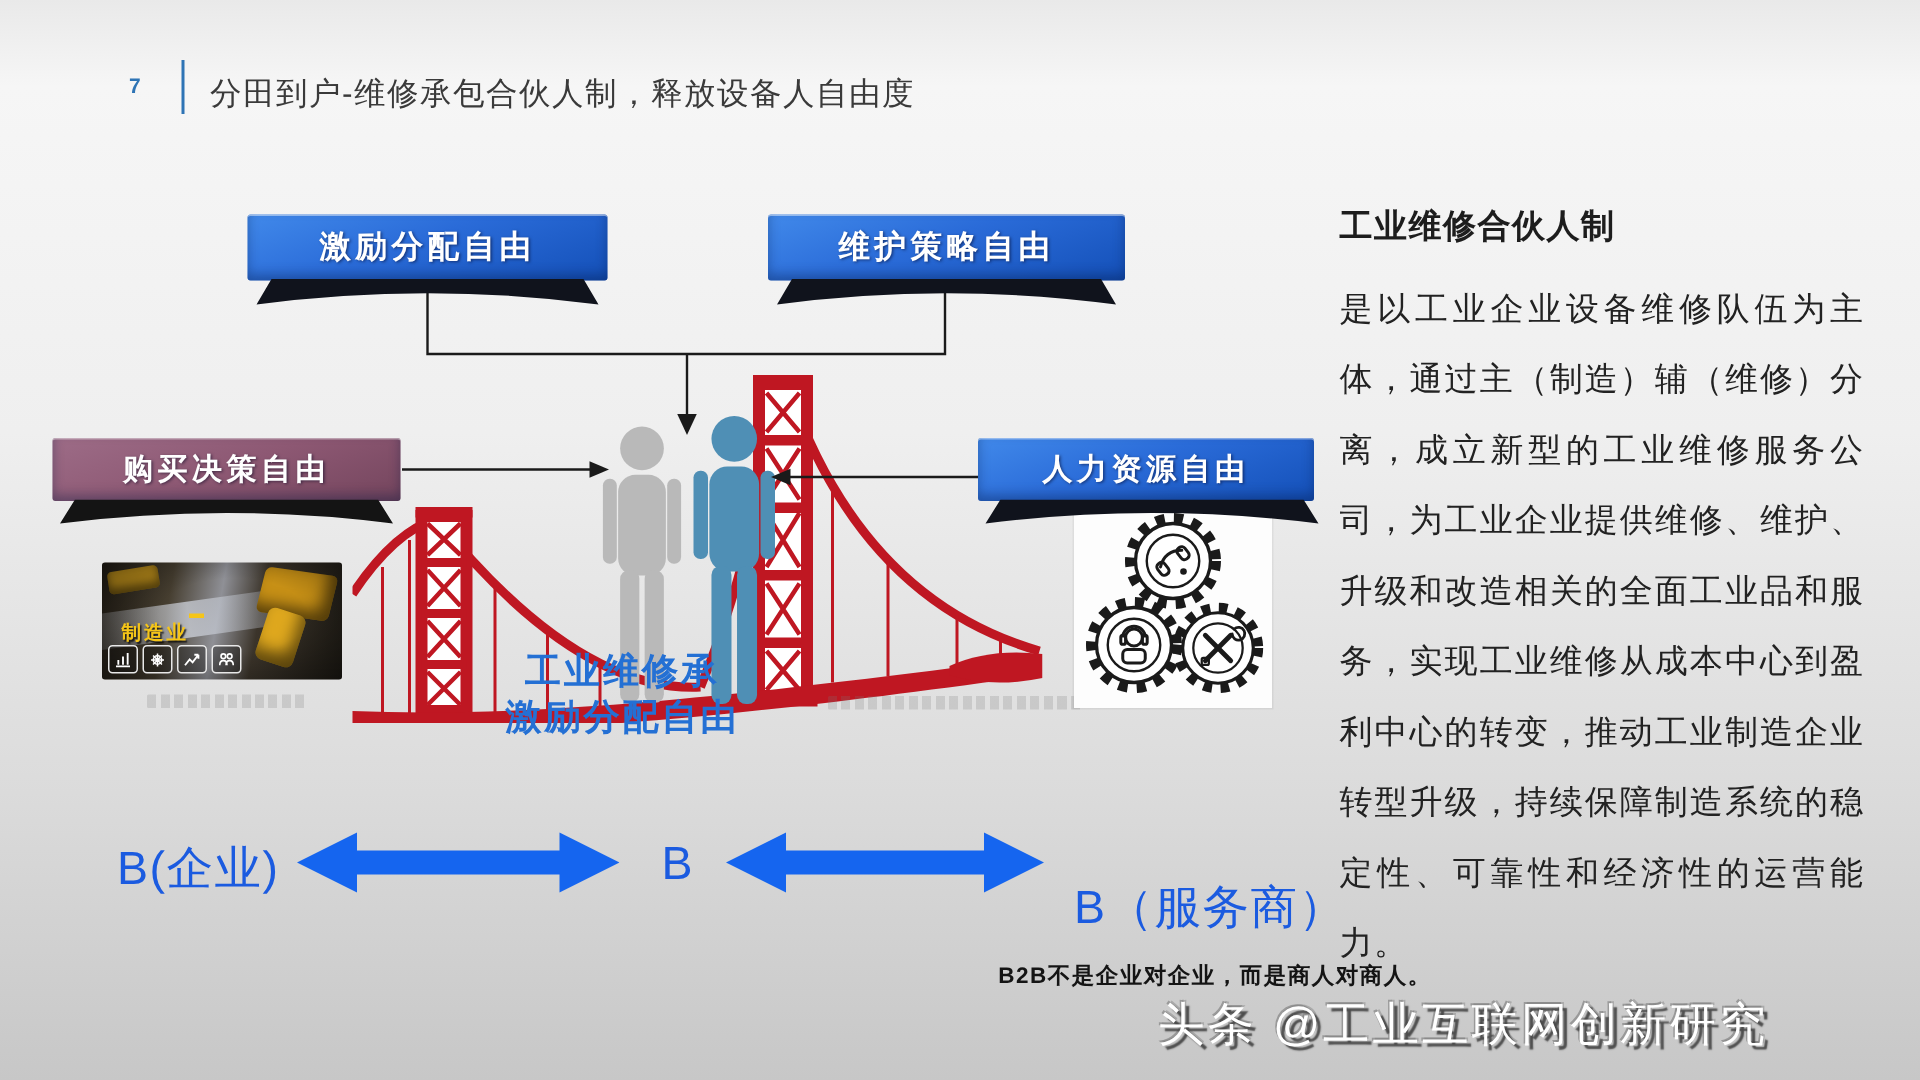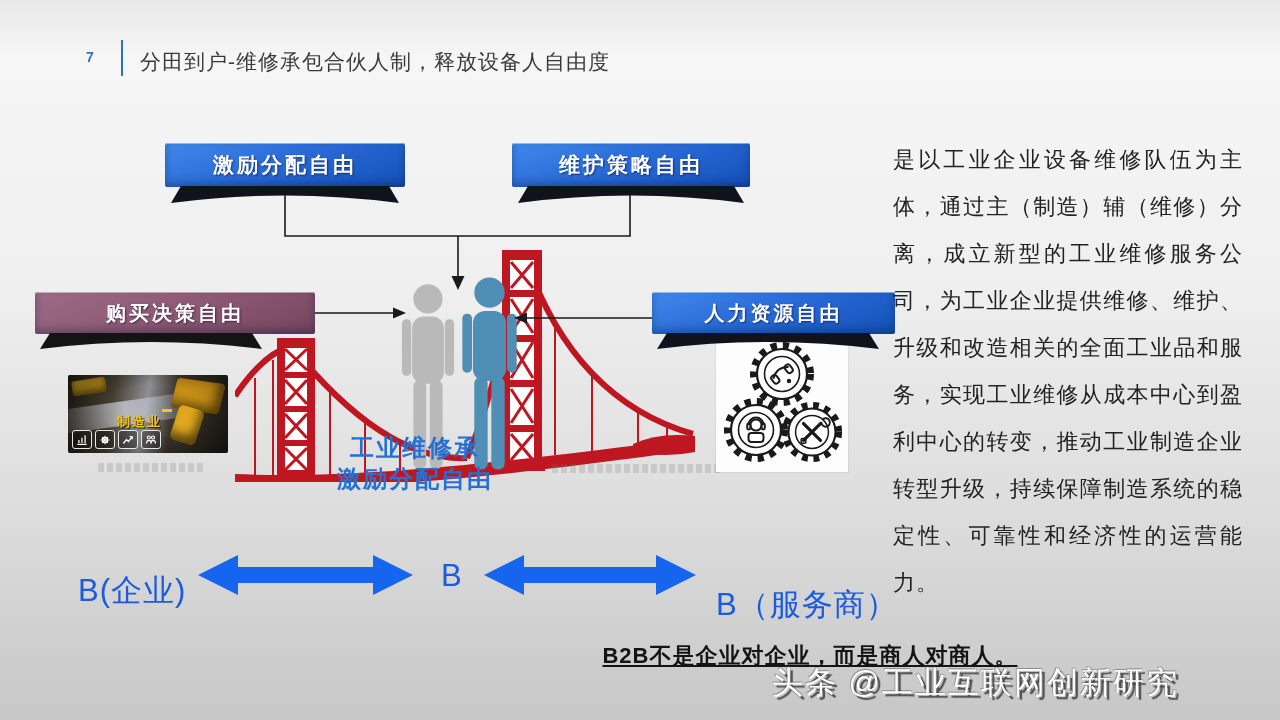--- a/index.html
+++ b/index.html
@@ -36,34 +36,34 @@
   .factory .streak{position:absolute;left:-12px;top:26px;width:140px;height:24px;transform:rotate(-8deg);
     background:linear-gradient(90deg,rgba(200,205,215,.1),rgba(215,220,230,.7),rgba(120,125,135,.15));}
   .factory .rob1{position:absolute;right:6px;top:6px;width:48px;height:30px;background:#c79016;border-radius:4px;
     transform:skew(-14deg,8deg);box-shadow:inset -6px -6px 10px rgba(0,0,0,.55);}
   .factory .rob2{position:absolute;right:28px;top:32px;width:26px;height:36px;background:#dfa81e;border-radius:5px;
     transform:rotate(18deg);box-shadow:inset -5px -8px 10px rgba(0,0,0,.5);}
   .factory .rob3{position:absolute;left:4px;top:4px;width:34px;height:15px;background:#b5891a;border-radius:3px;
     transform:rotate(-9deg);box-shadow:inset 0 -4px 6px rgba(0,0,0,.5);}
   .factory .vignette{position:absolute;inset:0;background:radial-gradient(ellipse at 55% 45%,rgba(0,0,0,0) 40%,rgba(0,0,0,.45) 100%);}
   .factory .flabel{position:absolute;left:13px;top:38px;color:#f5c518;font-size:13px;font-weight:bold;letter-spacing:2px;
-    text-shadow:1px 1px 1px rgba(0,0,0,.8);margin-left:36px;}
+    text-shadow:1px 1px 1px rgba(0,0,0,.8);}
   .factory .flabel::after{content:"";position:absolute;right:-10px;top:-4px;width:10px;height:3px;background:#f5c518;}
   .factory .icon-row{position:absolute;left:4px;bottom:4px;display:flex;gap:3px;}
   .factory .fic{width:18px;height:17px;border:1.5px solid #e8e8e8;border-radius:3px;background:rgba(15,15,15,.35);
     display:flex;align-items:center;justify-content:center;}
   
   .gearbox{position:absolute;left:716px;top:338px;width:132px;height:134px;background:#fdfdfd;z-index:3;
     box-shadow:0 0 0 1px rgba(0,0,0,.05);}
   .gearbox svg{position:absolute;}
   
   .b-label{position:absolute;z-index:6;color:#1b5be0;font-size:31px;letter-spacing:1px;}
   .dbl-arrow{position:absolute;z-index:6;}
   .caption{position:absolute;left:560px;top:641px;width:500px;text-align:center;z-index:6;
-    font-size:22px;font-weight:bold;color:#141414;letter-spacing:1px;text-decoration:underline;}
+    font-size:15px;font-weight:bold;color:#141414;letter-spacing:1px;}
   
   .sidebar{position:absolute;left:893px;top:136px;width:350px;z-index:6;color:#1d1d1d;}
   .sidebar .s-title{font-size:22px;font-weight:bold;line-height:30px;margin-bottom:16px;letter-spacing:1px;}
   .sidebar .s-body{font-size:22px;line-height:47px;text-align:justify;text-justify:inter-ideograph;letter-spacing:1px;color:#222;}
   
   .watermark{position:absolute;right:28px;top:662px;width:480px;text-align:left;z-index:9;
     font-size:31px;font-weight:normal;color:#fff;letter-spacing:2px;
     text-shadow:3px 3px 1px rgba(70,70,70,.95),-1px -1px 0 rgba(120,120,120,.6),1px -1px 0 rgba(120,120,120,.4);}
   
   .faintwm{position:absolute;height:9px;z-index:3;opacity:.22;border-radius:1px;
@@ -188,29 +188,29 @@
       </svg>
   </div>
   <div class="banner" style="left:165px;top:143px;width:240px;">
     <div class="face">
         <span>激励分配自由</span>
       </div>
     <svg class="ribbon-shadow" width="240" height="20" viewBox="0 0 240 20">
       <path d="M16 0 H224 L234 17 Q120 2 6 17 Z" fill="#10131c"></path>
       </svg>
   </div>
-  <div class="banner mid purple" style="left:35px;top:292px;width:280px;">
+  <div class="banner mid purple" style="left:35px;top:292px;width:232px;">
     <div class="face">
         <span>购买决策自由</span>
       </div>
     <svg class="ribbon-shadow" width="232" height="19" viewBox="0 0 232 19">
       <path d="M15 0 H217 L227 16 Q116 2 5 16 Z" fill="#141414"></path>
       </svg>
   </div>
-  <div class="banner mid" style="left:652px;top:292px;width:243px;">
+  <div class="banner mid" style="left:652px;top:292px;width:224px;">
     <div class="face">
         <span>人力资源自由</span>
       </div>
     <svg class="ribbon-shadow" width="232" height="19" viewBox="0 0 232 19">
       <path d="M15 0 H217 L227 16 Q116 2 5 16 Z" fill="#10131c"></path>
       </svg>
   </div>
 
   <div class="factory">
     <div class="streak"></div>
@@ -279,31 +279,32 @@
       <circle cx="34" cy="34" r="17.5" fill="none" stroke="#1a1a1a" stroke-width="1.6"></circle>
       <g stroke="#1a1a1a" fill="none" stroke-linecap="round">
         <path d="M25 43 L43 25" stroke-width="3.4"></path>
         <path d="M25 25 L43 43" stroke-width="3.4"></path>
         <path d="M44 24 a4.5 4.5 0 1 0 1.5 -3.5" stroke-width="2"></path>
         <rect x="22.5" y="41" width="5" height="5" rx="1" stroke-width="1.6"></rect>
       </g>
     </svg>
   </div>
 
-  <div class="b-label" style="left:78px;top:558px;margin-top:12px;">B(企业)</div>
+  <div class="b-label" style="left:78px;top:558px;">B(企业)</div>
   <svg class="dbl-arrow" style="left:198px;top:553px;" width="215" height="44" viewBox="0 0 215 44">
     <polygon points="0,22 40,2 40,14 175,14 175,2 215,22 175,42 175,30 40,30 40,42" fill="#1565ef"></polygon>
   </svg>
   <div class="b-label" style="left:441px;top:558px;">B</div>
   <svg class="dbl-arrow" style="left:484px;top:553px;" width="212" height="44" viewBox="0 0 212 44">
     <polygon points="0,22 40,2 40,14 172,14 172,2 212,22 172,42 172,30 40,30 40,42" fill="#1565ef"></polygon>
   </svg>
   <div class="b-label" style="left:716px;top:584px;">B（服务商）</div>
 
   <div class="caption">B2B不是企业对企业，而是商人对商人。</div>
 
   <div class="sidebar">
+    <div class="s-title">工业维修合伙人制</div>
     <div class="s-body">是以工业企业设备维修队伍为主体，通过主（制造）辅（维修）分离，成立新型的工业维修服务公司，为工业企业提供维修、维护、升级和改造相关的全面工业品和服务，实现工业维修从成本中心到盈利中心的转变，推动工业制造企业转型升级，持续保障制造系统的稳定性、可靠性和经济性的运营能力。</div>
   </div>
 
   <div class="watermark">头条 @工业互联网创新研究</div>
 
 </div>
 
 </body></html>

